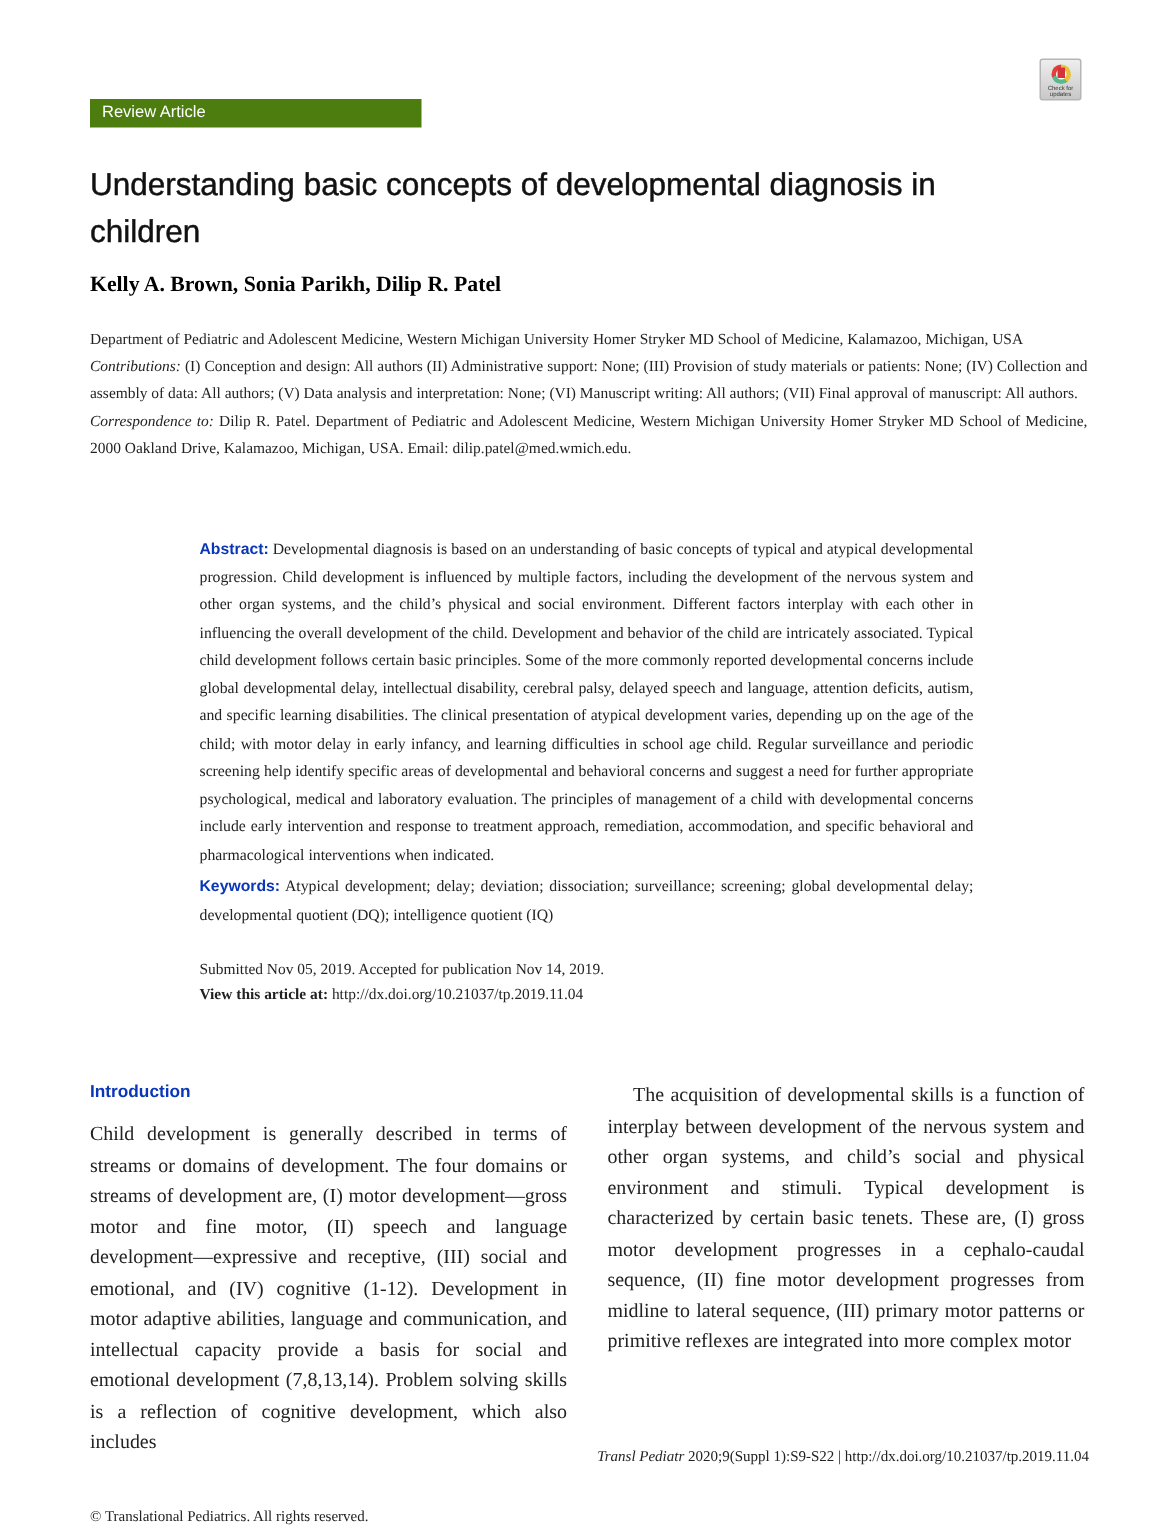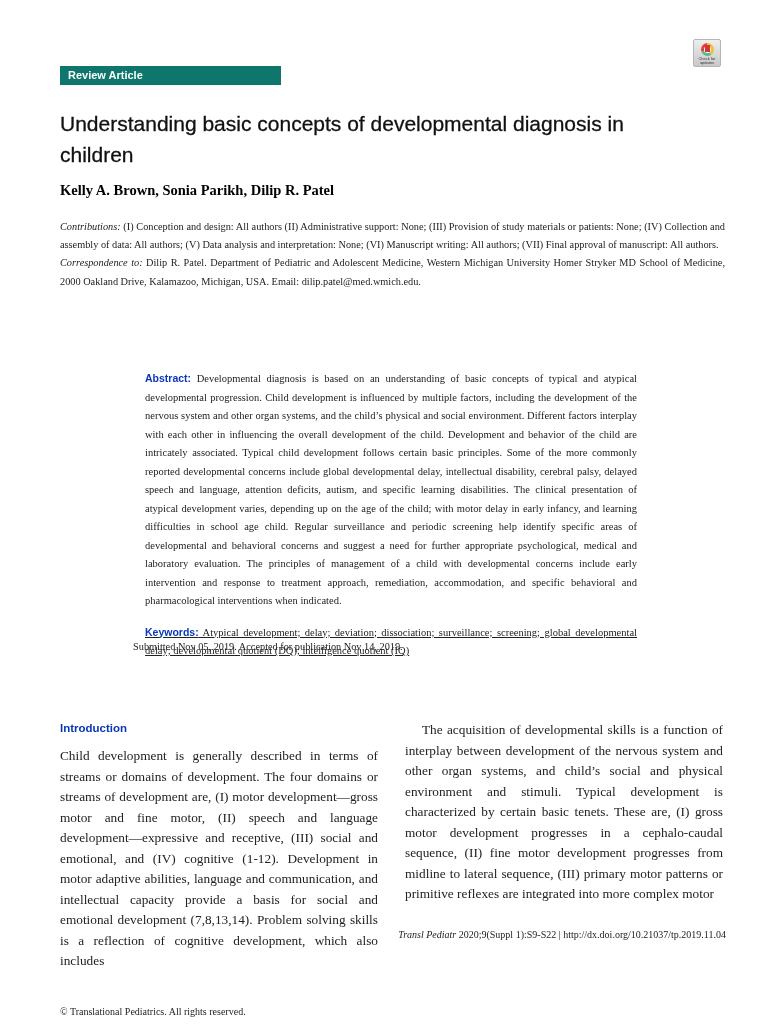--- a/index.html
+++ b/index.html
@@ -14,24 +14,24 @@
       overflow: hidden;
       color: #1a1a1a;
       font-family: "Liberation Serif", "DejaVu Serif", serif;
     }
     .banner {
       position: absolute;
       left: 60px;
       top: 66px;
       width: 221px;
       height: 19px;
-      background: #0f766e;
+      background: #4d7c0f;
       color: #ffffff;
       font-family: "Liberation Sans", sans-serif;
-      font-weight: bold;
+      font-weight: normal;
       font-size: 11px;
       line-height: 19px;
       padding-left: 8px;
       box-sizing: border-box;
     }
     .check-updates {
       position: absolute;
       left: 693px;
       top: 39px;
       width: 28px;
@@ -115,21 +115,21 @@
 
     .abstract-box {
       position: absolute;
       left: 133px;
       top: 357px;
       width: 516px;
       font-size: 10.5px;
       line-height: 18.5px;
       color: #222;
     }
-    .abstract-box p { margin: 12px; text-align: justify; }
+    .abstract-box p { margin: 0; text-align: justify; }
     .label-blue {
       color: #0a37b8;
       font-family: "Liberation Sans", sans-serif;
       font-weight: bold;
       font-size: 10.5px;
     }
     .keywords { margin-top: 2px !important; }
     .sub-info {
       position: absolute;
       left: 133px;
@@ -166,21 +166,21 @@
     .footer-left {
       position: absolute;
       left: 60px;
       top: 1006px;
       font-size: 10px;
       color: #222;
     }
     .footer-right {
       position: absolute;
       right: 56px;
-      top: 929px;
+      top: 966px;
       font-size: 10px;
       color: #222;
     }
     .footer-right em { font-style: italic; }
   </style>
 </head>
 <body>
 
 <div class="banner">
   <span>Review Article</span>
@@ -190,31 +190,33 @@
   <span class="ring"></span>
   <span class="bookmark"></span>
   <span class="cu-text">Check for updates</span>
 </div>
 
 <h1 class="title">Understanding basic concepts of developmental diagnosis in children</h1>
 
 <p class="authors">Kelly A. Brown, Sonia Parikh, Dilip R. Patel</p>
 
 <div class="meta">
+  <p class="affil">Department of Pediatric and Adolescent Medicine, Western Michigan University Homer Stryker MD School of Medicine, Kalamazoo, Michigan, USA</p>
   <p class="justify"><em>Contributions:</em><span> (I) Conception and design: All authors (II) Administrative support: None; (III) Provision of study materials or patients: None; (IV) Collection and assembly of data: All authors; (V) Data analysis and interpretation: None; (VI) Manuscript writing: All authors; (VII) Final approval of manuscript: All authors.</span></p>
   <p class="justify"><em>Correspondence to:</em><span> Dilip R. Patel. Department of Pediatric and Adolescent Medicine, Western Michigan University Homer Stryker MD School of Medicine, 2000 Oakland Drive, Kalamazoo, Michigan, USA. Email: dilip.patel@med.wmich.edu.</span></p>
 </div>
 
 <div class="abstract-box">
   <p><span class="label-blue">Abstract:</span><span> Developmental diagnosis is based on an understanding of basic concepts of typical and atypical developmental progression. Child development is influenced by multiple factors, including the development of the nervous system and other organ systems, and the child’s physical and social environment. Different factors interplay with each other in influencing the overall development of the child. Development and behavior of the child are intricately associated. Typical child development follows certain basic principles. Some of the more commonly reported developmental concerns include global developmental delay, intellectual disability, cerebral palsy, delayed speech and language, attention deficits, autism, and specific learning disabilities. The clinical presentation of atypical development varies, depending up on the age of the child; with motor delay in early infancy, and learning difficulties in school age child. Regular surveillance and periodic screening help identify specific areas of developmental and behavioral concerns and suggest a need for further appropriate psychological, medical and laboratory evaluation. The principles of management of a child with developmental concerns include early intervention and response to treatment approach, remediation, accommodation, and specific behavioral and pharmacological interventions when indicated.</span></p>
-  <p class="keywords" style="margin-top:6px;text-decoration:underline;"><span class="label-blue">Keywords:</span><span> Atypical development; delay; deviation; dissociation; surveillance; screening; global developmental delay; developmental quotient (DQ); intelligence quotient (IQ)</span></p>
+  <p class="keywords" style="margin-top:6px;"><span class="label-blue">Keywords:</span><span> Atypical development; delay; deviation; dissociation; surveillance; screening; global developmental delay; developmental quotient (DQ); intelligence quotient (IQ)</span></p>
 </div>
 
 <div class="sub-info">
   <div>Submitted Nov 05, 2019. Accepted for publication Nov 14, 2019.</div>
+  <div><b>View this article at:</b><span> http://dx.doi.org/10.21037/tp.2019.11.04</span></div>
 </div>
 
 <h2 class="intro-heading">Introduction</h2>
 
 <div class="col col-left">
   <p>Child development is generally described in terms of streams or domains of development. The four domains or streams of development are, (I) motor development—gross motor and fine motor, (II) speech and language development—expressive and receptive, (III) social and emotional, and (IV) cognitive (1-12). Development in motor adaptive abilities, language and communication, and intellectual capacity provide a basis for social and emotional development (7,8,13,14). Problem solving skills is a reflection of cognitive development, which also includes</p>
 </div>
 
 <div class="col col-right">
   <p class="indent">The acquisition of developmental skills is a function of interplay between development of the nervous system and other organ systems, and child’s social and physical environment and stimuli. Typical development is characterized by certain basic tenets. These are, (I) gross motor development progresses in a cephalo-caudal sequence, (II) fine motor development progresses from midline to lateral sequence, (III) primary motor patterns or primitive reflexes are integrated into more complex motor</p>

